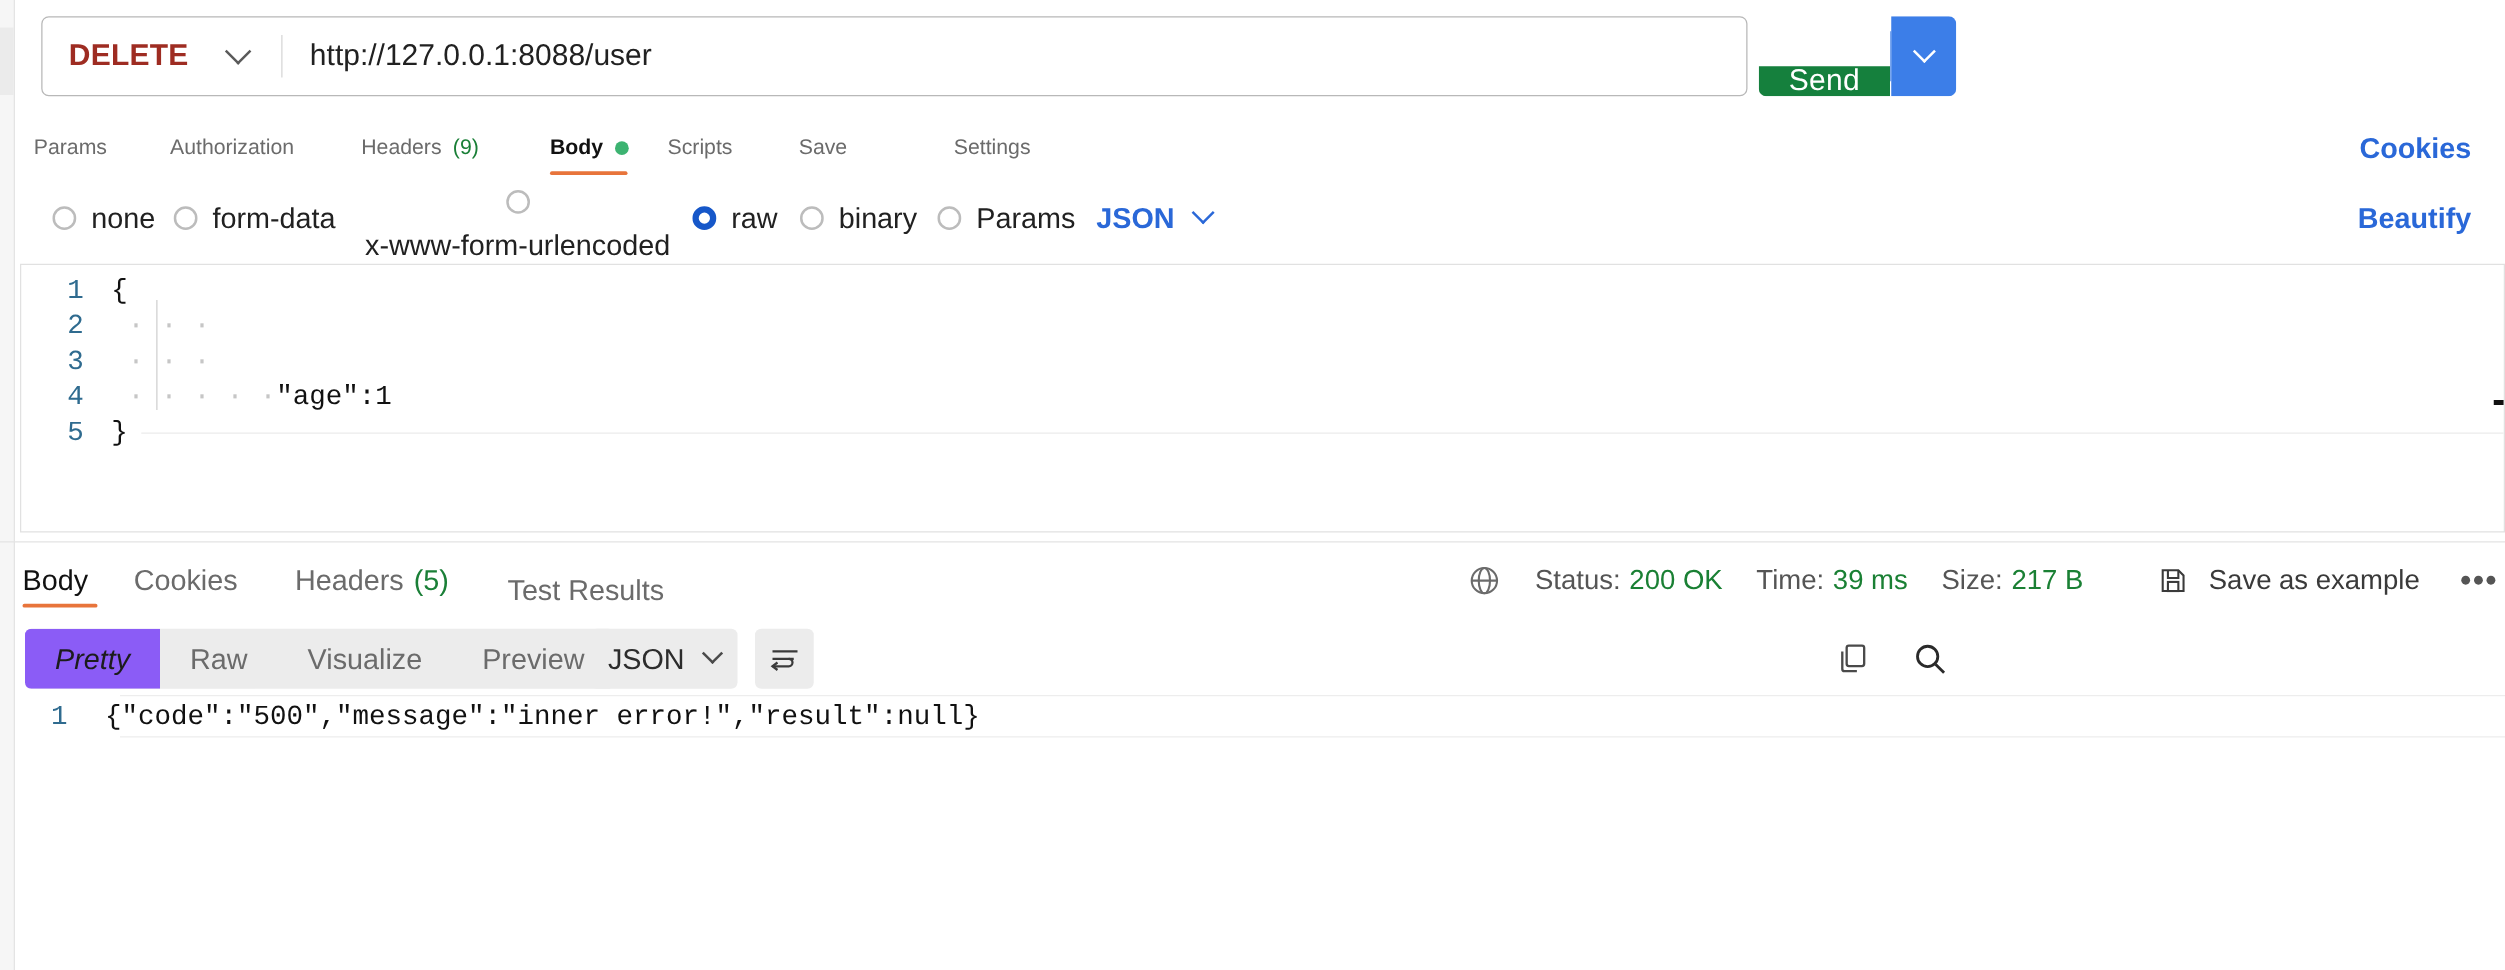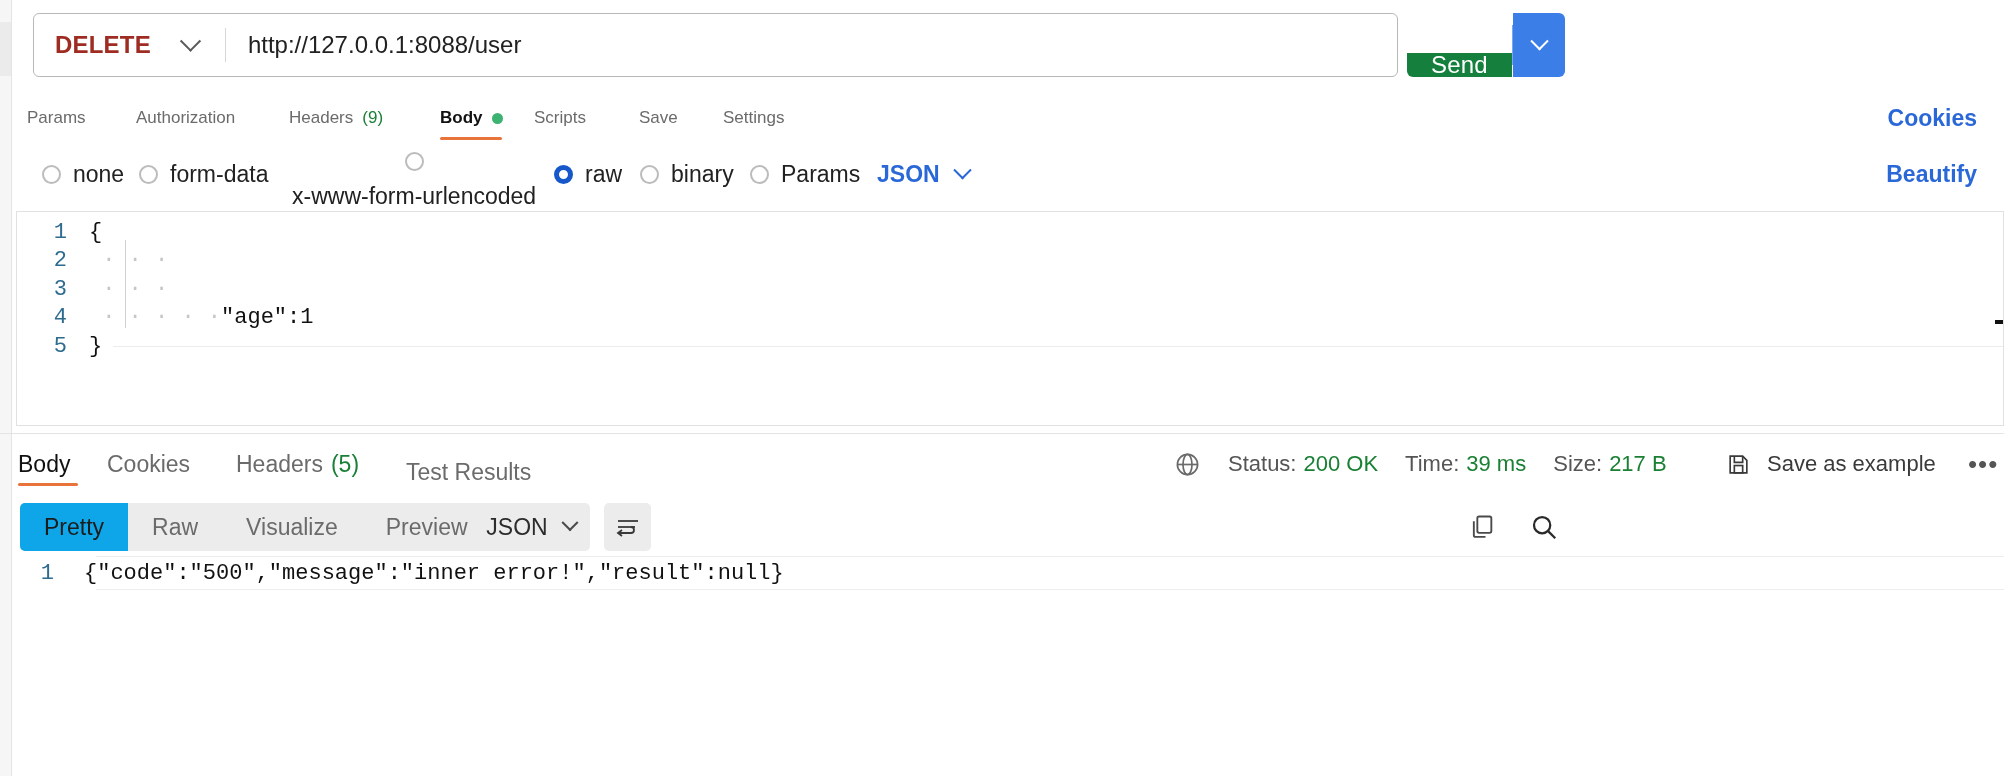--- a/index.html
+++ b/index.html
@@ -174,21 +174,21 @@
   
   .view-toolbar { position: absolute; left: 0; top: 503px; width: 2004px; height: 48px; }
   .seg-group {
     position: absolute; left: 20px; top: 0; height: 48px; display: flex;
     background: #ececec; border-radius: 5px; overflow: hidden;
   }
   .seg {
     padding: 0 24px; height: 48px; display:flex; align-items:center; justify-content:center;
     font-size: 23px; color: #6b6b6b; cursor: pointer; white-space: nowrap;
   }
-  .seg.active { background: #0ea5e9; color: #1c1c1c; }
+  .seg.active { background: #8b5cf6; color: #1c1c1c; font-style: italic; }
   .resp-json-select {
     position: absolute; left: 472px; top: 0; height: 48px; width: 118px;
     background: #ececec; border-radius: 5px; display:flex; align-items:center;
     justify-content: center; gap: 16px; font-size: 23px; color: #2c2c2c; cursor: pointer;
   }
   .chev-d {
     display:inline-block; width: 12px; height: 12px;
     border-right: 2.2px solid #4a4a4a; border-bottom: 2.2px solid #4a4a4a;
     transform: rotate(45deg) translate(-3px,-3px);
   }
@@ -263,21 +263,21 @@
     <div class="tab active" id="rt3" style="left:440px;">
         <span>Body</span>
         <span class="dot"></span>
       </div>
     <div class="tab" id="rt4" style="left:534px;">
         <span>Scripts</span>
       </div>
     <div class="tab" id="rt5" style="left:639px;">
         <span>Save</span>
       </div>
-    <div class="tab" id="rt6" style="left:723px;">
+    <div class="tab" id="rt6" style="left:763px;">
         <span>Settings</span>
       </div>
     <div class="tab-underline" style="left:440px; top:41px; width:62px;"></div>
     <div class="cookies-link">Cookies</div>
   </div>
 
   <div class="bodytype-row">
     <div class="radio-opt" style="left:42px;">
       <span class="radio"></span>
       <span>none</span>

